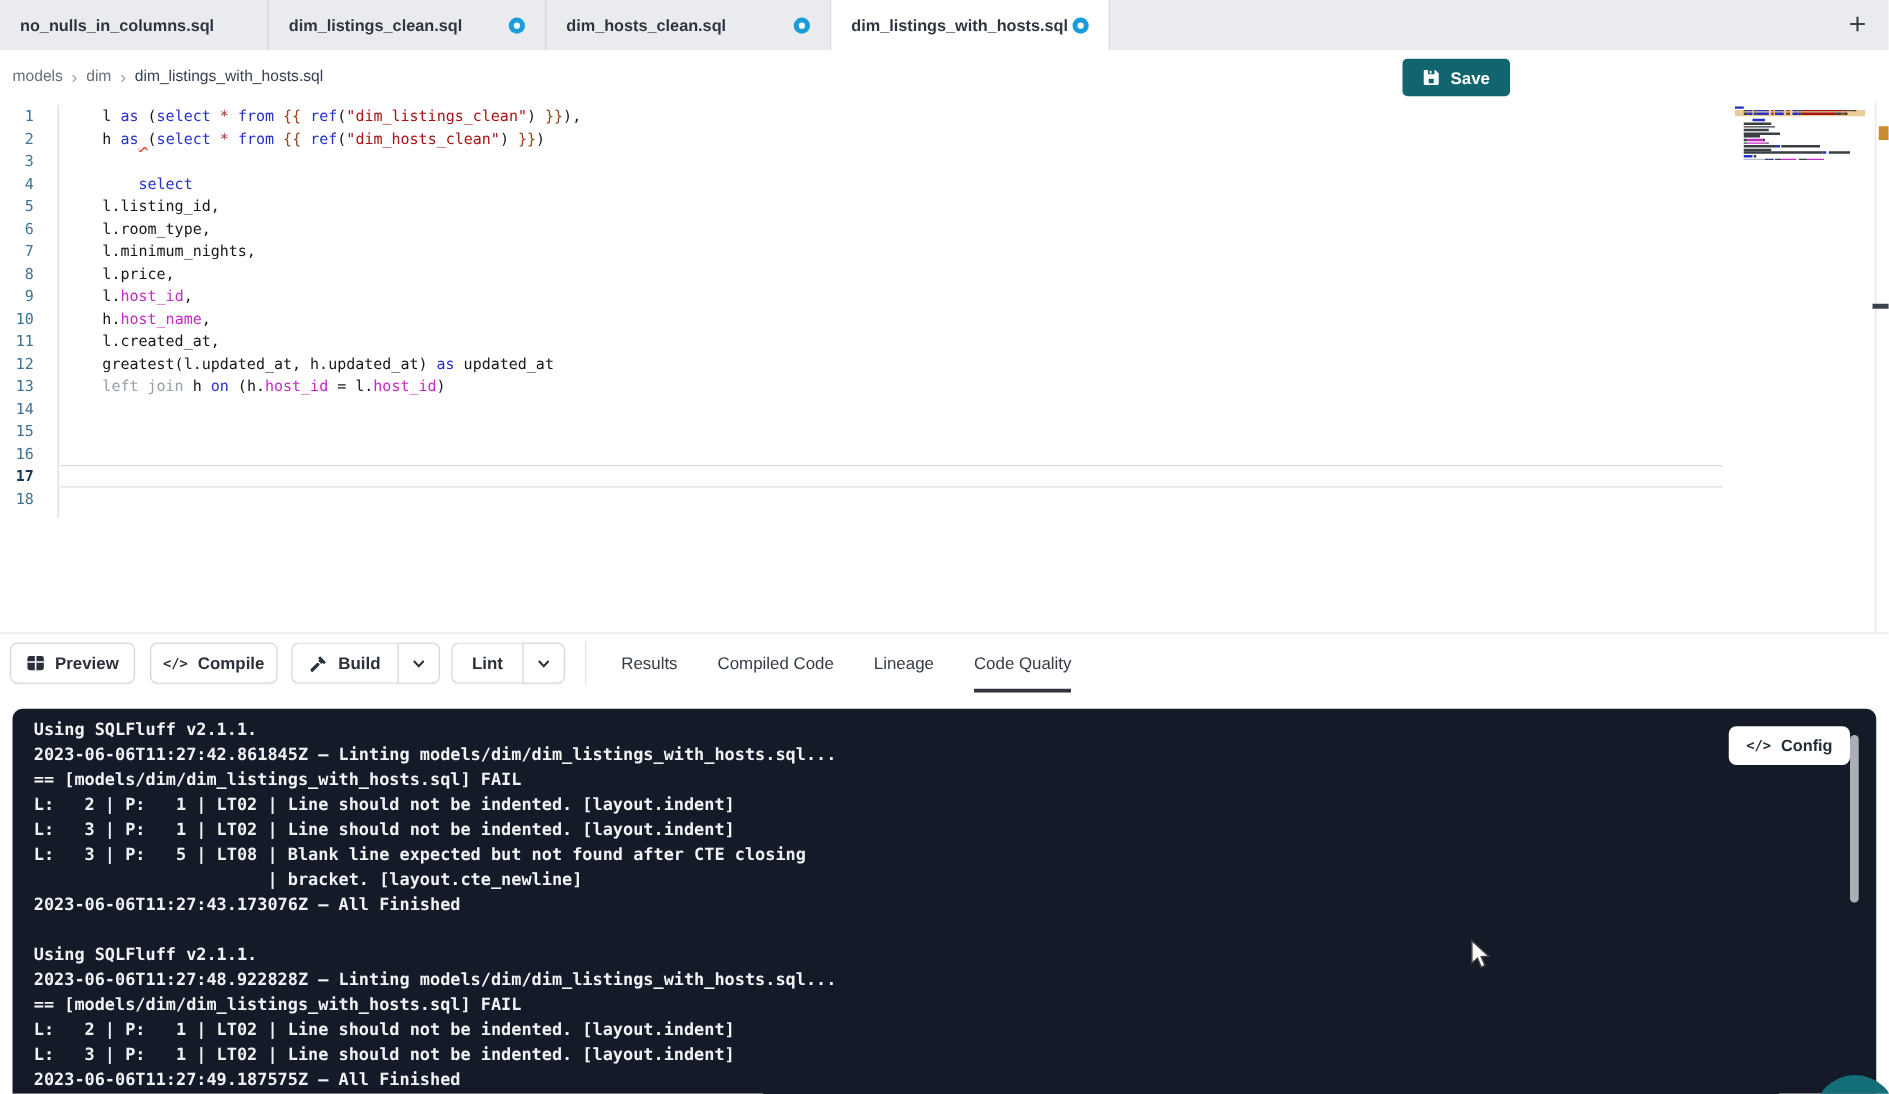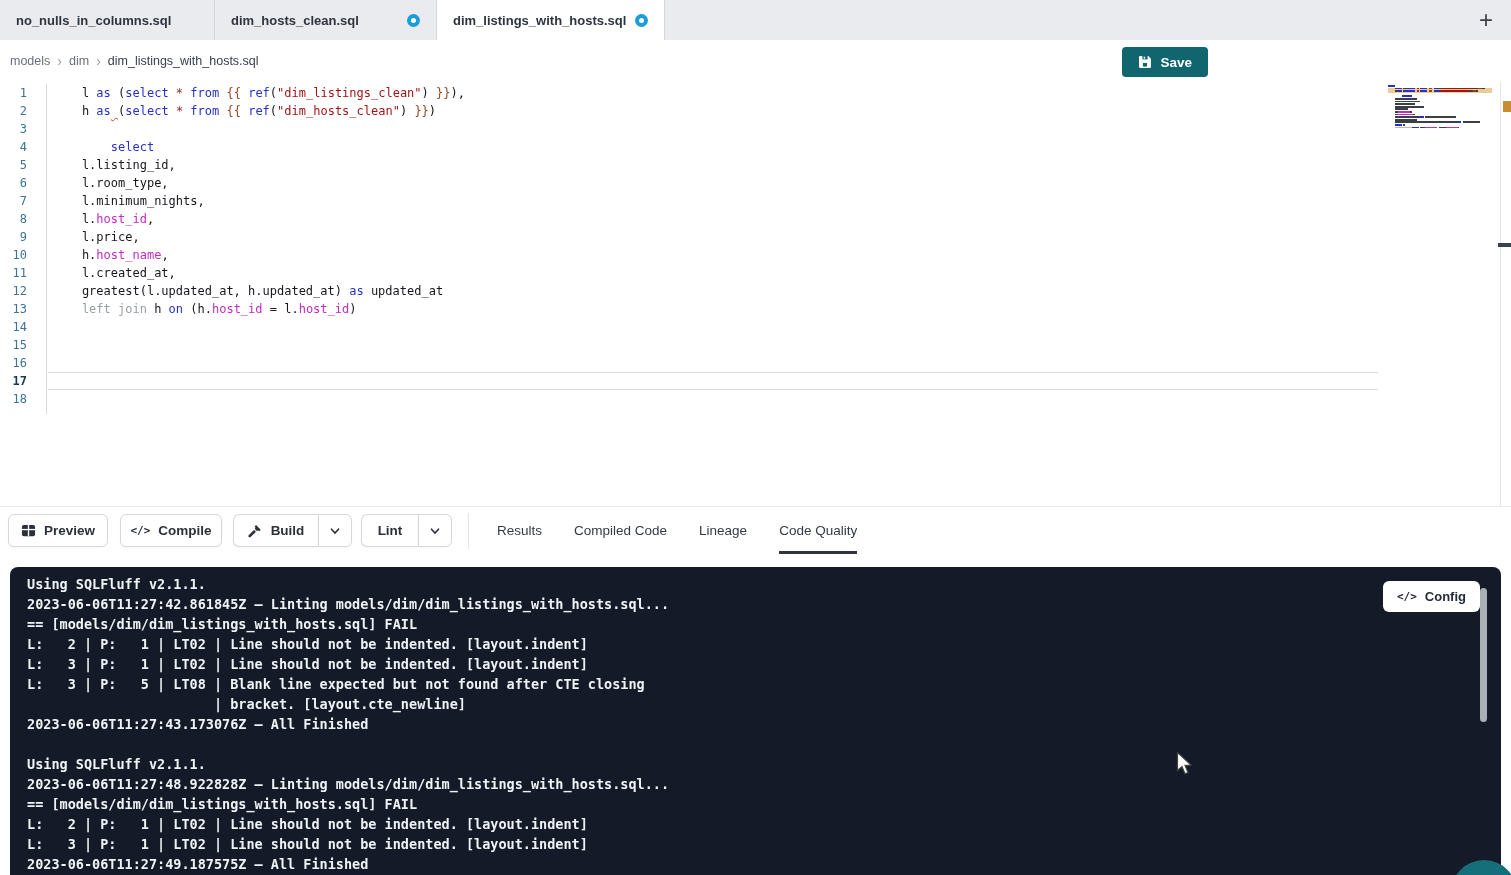--- a/index.html
+++ b/index.html
@@ -109,20 +109,24 @@
                  border-radius:50%; background:#156f7a; cursor:pointer; }
   .cursor { position:absolute; left:1176px; top:751px; z-index:50; pointer-events:none; }
 </style>
 </head>
 <body>
 
 <div class="tabbar">
   <div style="display:flex;">
       <div class="tab">
         <span class="tab-label">no_nulls_in_columns.sql</span>
+      </div>
+      <div class="tab">
+        <span class="tab-label">dim_listings_clean.sql</span>
+        <span class="dot"></span>
       </div>
       <div class="tab">
         <span class="tab-label">dim_hosts_clean.sql</span>
         <span class="dot"></span>
       </div>
       <div class="tab active">
         <span class="tab-label">dim_listings_with_hosts.sql</span>
         <span class="dot"></span>
       </div>
     </div>
@@ -173,22 +177,22 @@
       <div class="ln">18</div>
     </div>
   <div class="codearea">
       <div class="cl"><span class="tk-id">    l </span><span class="tk-kw">as</span><span class="tk-id"> (</span><span class="tk-kw">select</span><span class="tk-id"> </span><span class="tk-st">*</span><span class="tk-id"> </span><span class="tk-kw">from</span><span class="tk-id"> </span><span class="tk-jn">{{</span><span class="tk-id"> </span><span class="tk-kw">ref</span><span class="tk-id">(</span><span class="tk-sr">"dim_listings_clean"</span><span class="tk-id">) </span><span class="tk-jn">}}</span><span class="tk-id">),</span></div>
       <div class="cl"><span class="tk-id">    h </span><span class="tk-kw">as</span><span class="tk-er"> </span><span class="tk-id">(</span><span class="tk-kw">select</span><span class="tk-id"> </span><span class="tk-st">*</span><span class="tk-id"> </span><span class="tk-kw">from</span><span class="tk-id"> </span><span class="tk-jn">{{</span><span class="tk-id"> </span><span class="tk-kw">ref</span><span class="tk-id">(</span><span class="tk-sr">"dim_hosts_clean"</span><span class="tk-id">) </span><span class="tk-jn">}}</span><span class="tk-id">)</span></div>
       <div class="cl"></div>
       <div class="cl"><span class="tk-id">        </span><span class="tk-kw">select</span></div>
       <div class="cl"><span class="tk-id">    l.listing_id,</span></div>
       <div class="cl"><span class="tk-id">    l.room_type,</span></div>
       <div class="cl"><span class="tk-id">    l.minimum_nights,</span></div>
+      <div class="cl"><span class="tk-id">    l.price,</span></div>
       <div class="cl"><span class="tk-id">    l.</span><span class="tk-mg">host_id</span><span class="tk-id">,</span></div>
-      <div class="cl"><span class="tk-id">    l.price,</span></div>
       <div class="cl"><span class="tk-id">    h.</span><span class="tk-mg">host_name</span><span class="tk-id">,</span></div>
       <div class="cl"><span class="tk-id">    l.created_at,</span></div>
       <div class="cl"><span class="tk-id">    greatest(l.updated_at, h.updated_at) </span><span class="tk-kw">as</span><span class="tk-id"> updated_at</span></div>
       <div class="cl"><span class="tk-gr">    left join </span><span class="tk-id">h </span><span class="tk-kw">on</span><span class="tk-id"> (h.</span><span class="tk-mg">host_id</span><span class="tk-id"> = l.</span><span class="tk-mg">host_id</span><span class="tk-id">)</span></div>
       <div class="cl"></div>
     </div>
   <div class="minimap">
     <div class="mband"></div>
     <div style="position:relative;">
         <div class="ml"><span class="mseg" style="width: 6.8px; background: rgb(37, 49, 200);"></span></div>

